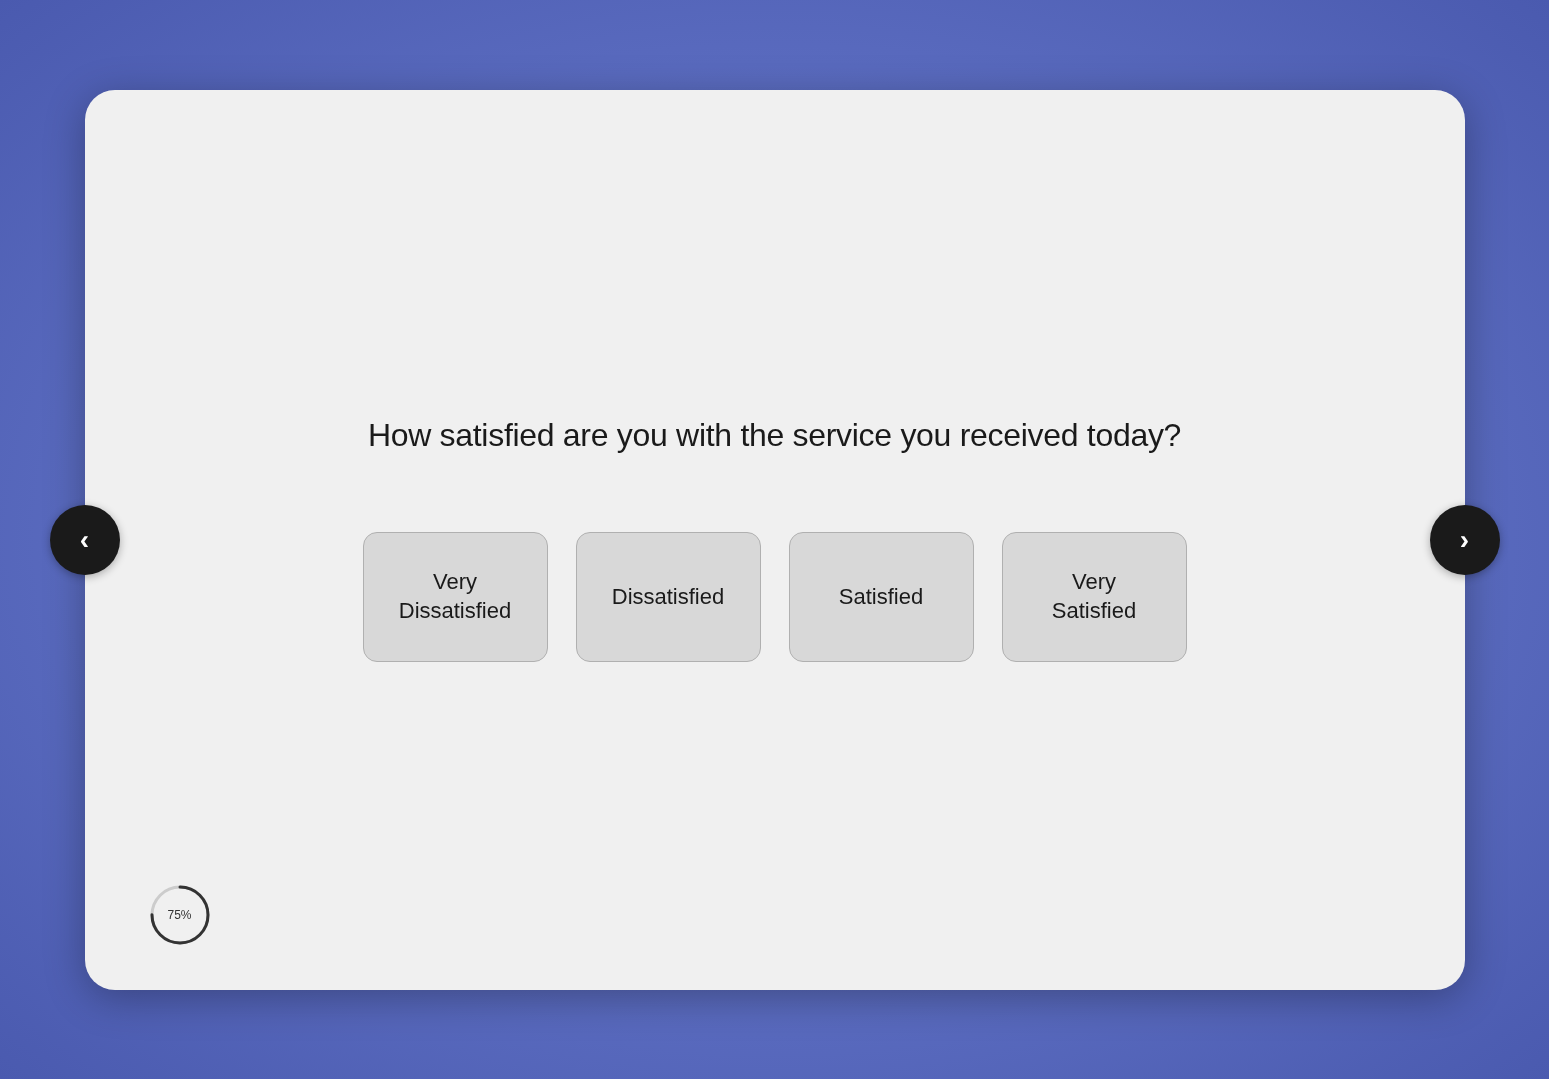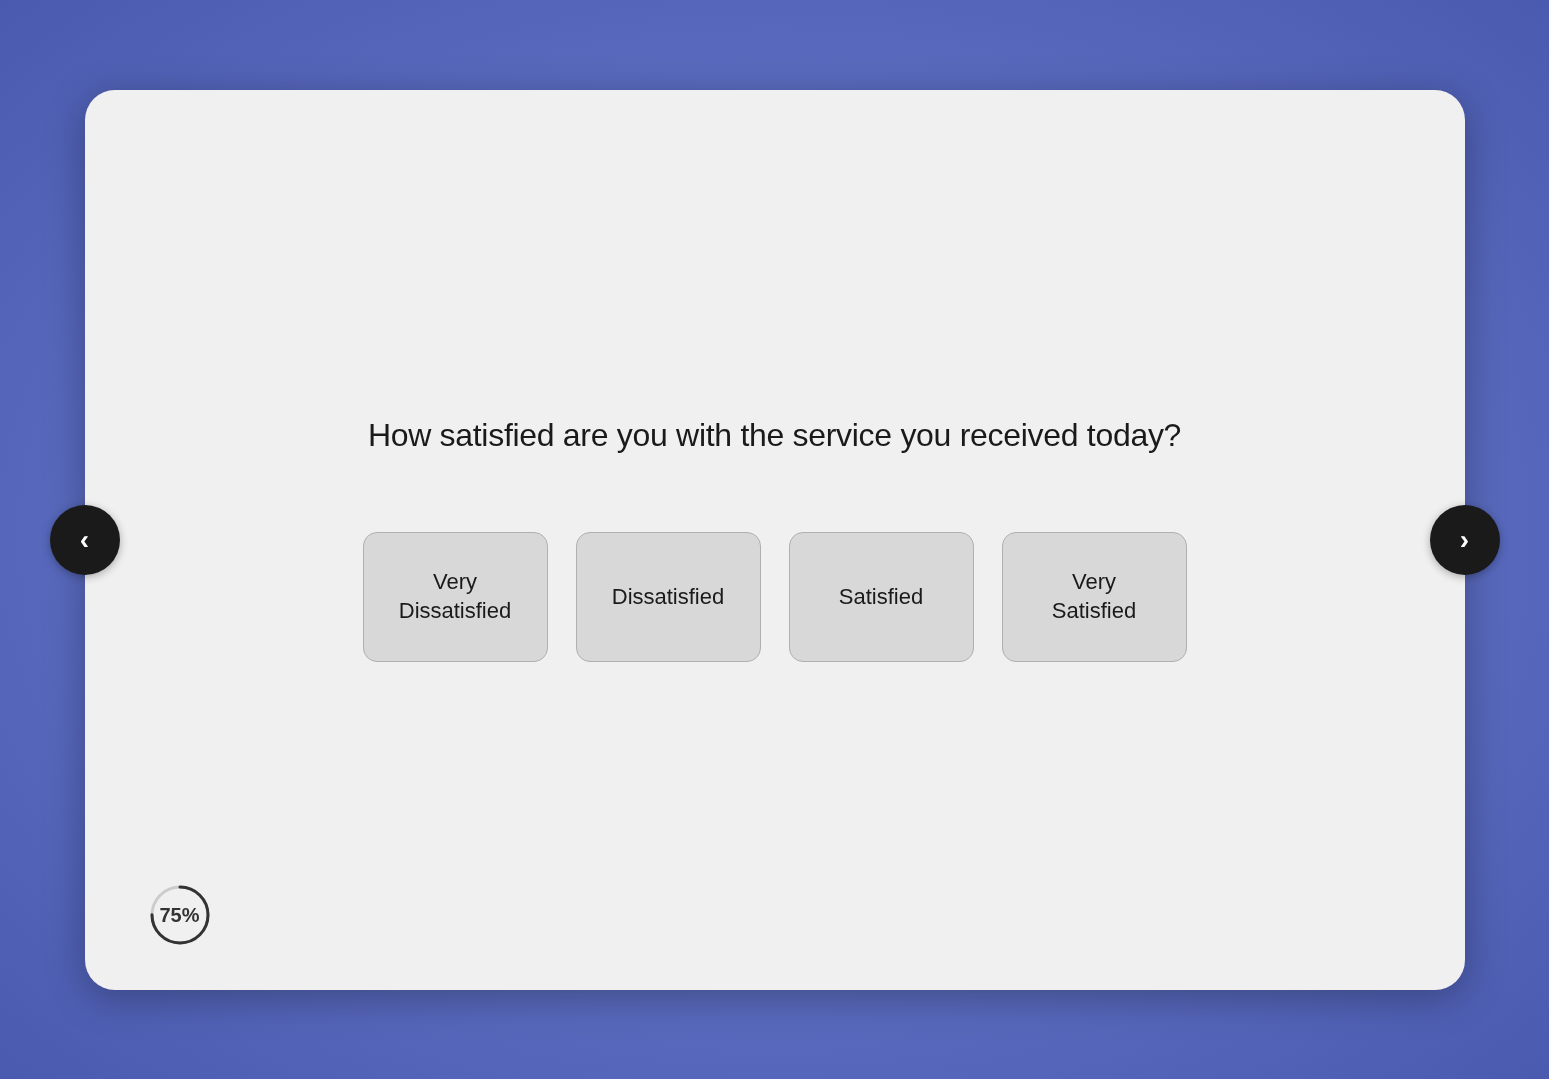--- a/index.html
+++ b/index.html
@@ -119,22 +119,22 @@
 
     .progress-circle svg {
       transform: rotate(-90deg);
     }
 
     .progress-circle .progress-text {
       position: absolute;
       top: 50%;
       left: 50%;
       transform: translate(-50%, -50%);
-      font-size: 20px;
-      font-weight: 700;
+      font-size: 12px;
+      font-weight: 400;
       color: #333;
       text-align: center;
     }
   </style>
 </head>
 <body>
 
 <div class="outer-frame">
 
   <button class="nav-button prev">

